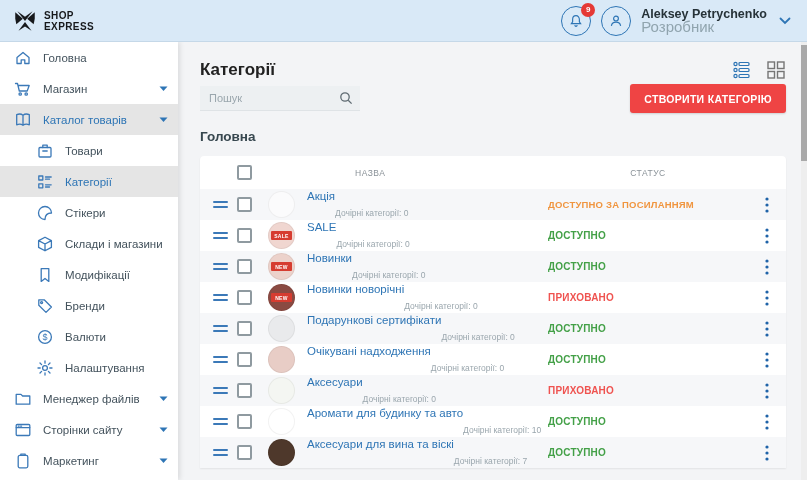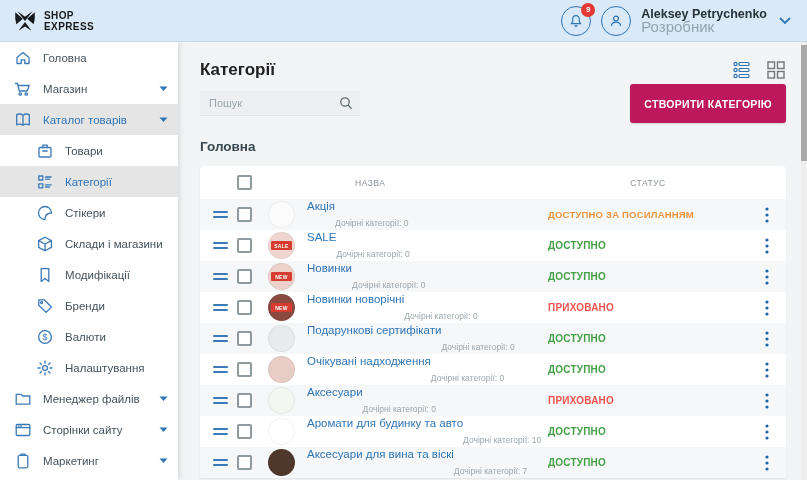--- a/index.html
+++ b/index.html
@@ -46,23 +46,23 @@
   .view-toggles { margin-left:auto; display:flex; gap:14px; align-items:center; }
   .vt { width:20px; height:20px; cursor:pointer; }
 
   .controls-row { display:flex; align-items:center; margin-top:4px; }
   .search-box { position:relative; width:160px; }
   .search-input { width:160px; height:25px; background:#edf0f2; border:none;
     padding:0 26px 0 9px; font-size:11px; color:#455a64; border-bottom:1px solid #dfe3e6;
     font-family:"Liberation Sans", sans-serif; }
   .search-input::placeholder { color:#9aa6ad; }
   .search-icon { position:absolute; right:7px; top:5px; }
-  .create-btn { margin-left:auto; background:#be185d; color:#fff; border:none;
+  .create-btn { margin-left:auto; background:#ef4444; color:#fff; border:none;
     font-size:10.5px; font-weight:bold; letter-spacing:.3px; padding:0 14px;
-    height:39px; border-radius:3px; cursor:pointer; box-shadow:0 1px 2px rgba(0,0,0,.15);
+    height:29px; border-radius:3px; cursor:pointer; box-shadow:0 1px 2px rgba(0,0,0,.15);
     font-family:"Liberation Sans", sans-serif; }
 
   .section-title { font-size:13.5px; font-weight:bold; color:#37474f; margin-top:16px; }
 
   
   .card { margin-top:12px; background:#fff; border-radius:4px 4px 0 0;
     box-shadow:0 1px 2px rgba(0,0,0,.07); width:586px; }
   .thead { height:33px; display:flex; align-items:center; }
   .th-name { font-size:8.5px; color:#8a9298; letter-spacing:.5px; flex:1; }
   .th-status { font-size:8.5px; color:#8a9298; letter-spacing:.5px; width:200px; text-align:center; }

